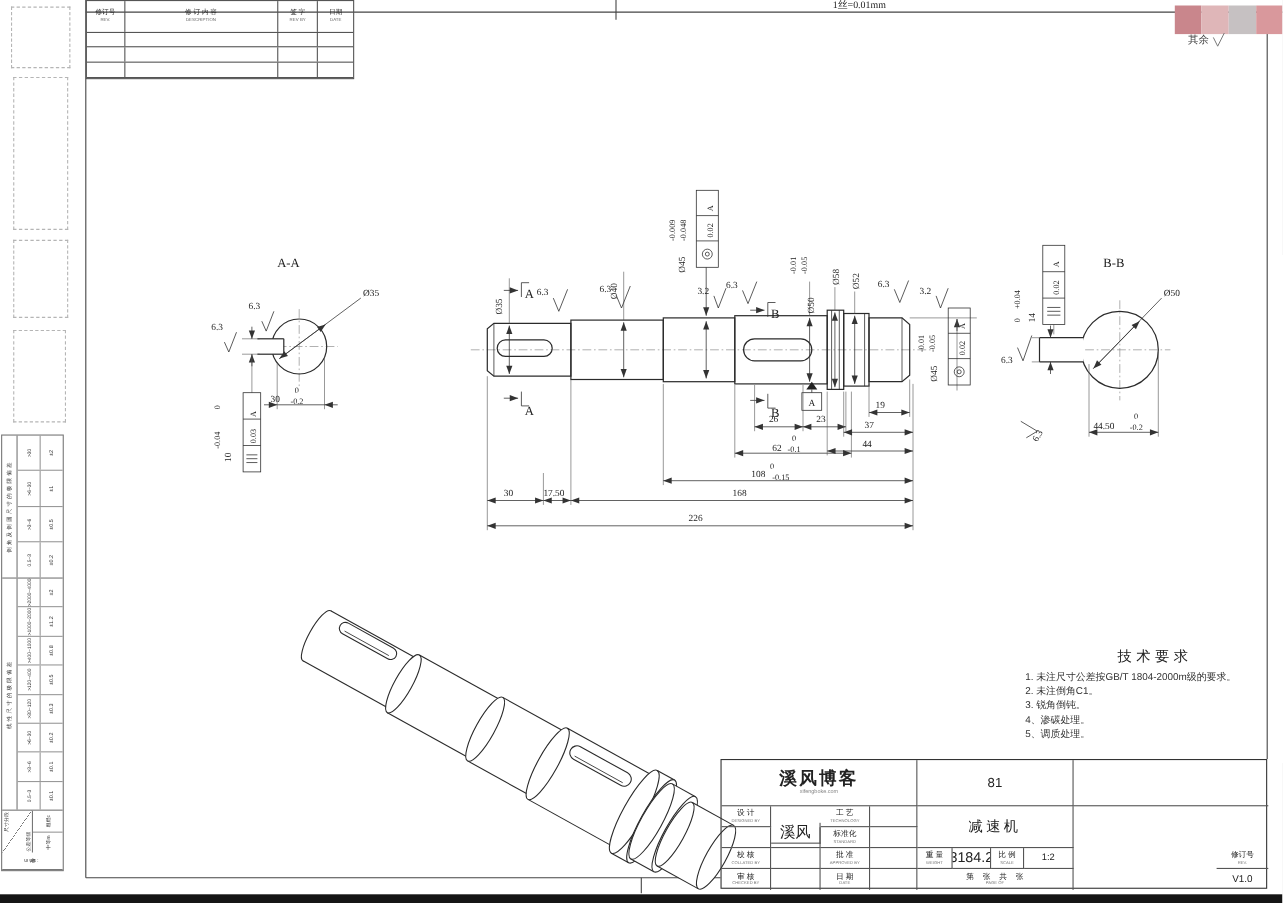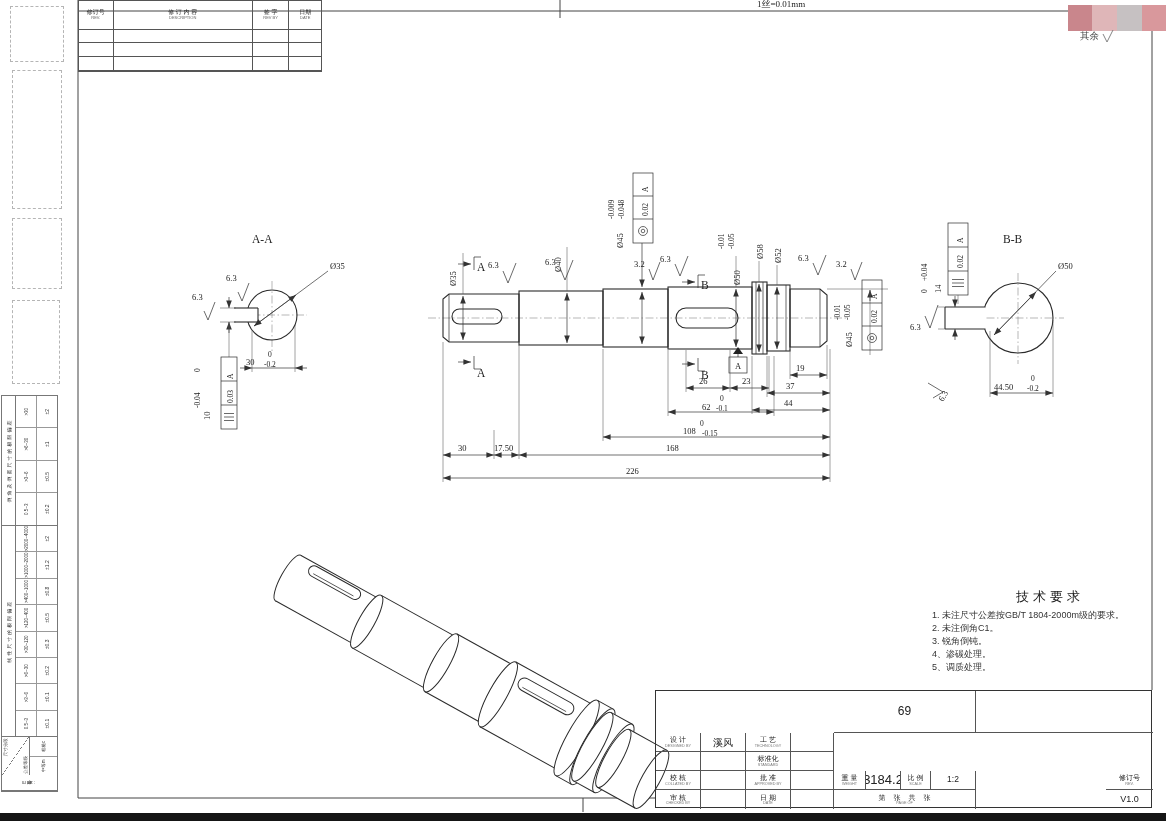--- a/index.html
+++ b/index.html
@@ -480,41 +480,46 @@
   <div id="techreq">
     <div class="t">技术要求</div>
     <div>1. 未注尺寸公差按GB/T 1804-2000m级的要求。</div>
     <div>2. 未注倒角C1。</div>
     <div>3. 锐角倒钝。</div>
     <div>4、渗碳处理。</div>
     <div>5、调质处理。</div>
   </div>
 
   <div id="titleblock">
-    <div class="cell" style="left:178px;top:0;width:142px;height:42px;font-size:12px;">69</div>
+    <div class="cell" style="left:0;top:0;width:178px;height:42px;">
+      <span class="big">溪风博客</span>
+      <span class="url">xifengboke.com</span>
+    </div>
+    <div class="cell" style="left:178px;top:0;width:142px;height:42px;font-size:12px;">81</div>
     <div class="cell" style="left:320px;top:0;width:177px;height:42px;border-right:none;"></div>
 
     <div class="cell" style="left:0;top:42px;width:45px;height:19px;">
       <span>设 计</span>
         <span class="en">DESIGNED BY</span>
     </div>
-    <div class="cell" style="left:45px;top:42px;width:45px;height:19px;font-size:10px;">溪风</div>
+    <div class="cell" style="left:45px;top:57px;width:45px;height:19px;font-size:14px;">溪风</div>
     <div class="cell" style="left:90px;top:42px;width:45px;height:19px;">
       <span>工 艺</span>
         <span class="en">TECHNOLOGY</span>
     </div>
     <div class="cell" style="left:135px;top:42px;width:43px;height:19px;"></div>
     <div class="cell" style="left:0;top:61px;width:45px;height:19px;"></div>
     <div class="cell" style="left:45px;top:61px;width:45px;height:19px;"></div>
     <div class="cell" style="left:90px;top:61px;width:45px;height:19px;">
       <span>标准化</span>
         <span class="en">STANDARD</span>
     </div>
     <div class="cell" style="left:135px;top:61px;width:43px;height:19px;"></div>
 
+    <div class="cell mid" style="left:178px;top:42px;width:142px;height:38px;">减速机</div>
 
     <div class="cell" style="left:0;top:80px;width:45px;height:19px;">
       <span>校 核</span>
         <span class="en">COLLATED BY</span>
     </div>
     <div class="cell" style="left:45px;top:80px;width:45px;height:19px;"></div>
     <div class="cell" style="left:90px;top:80px;width:45px;height:19px;">
       <span>批 准</span>
         <span class="en">APPROVED BY</span>
     </div>

